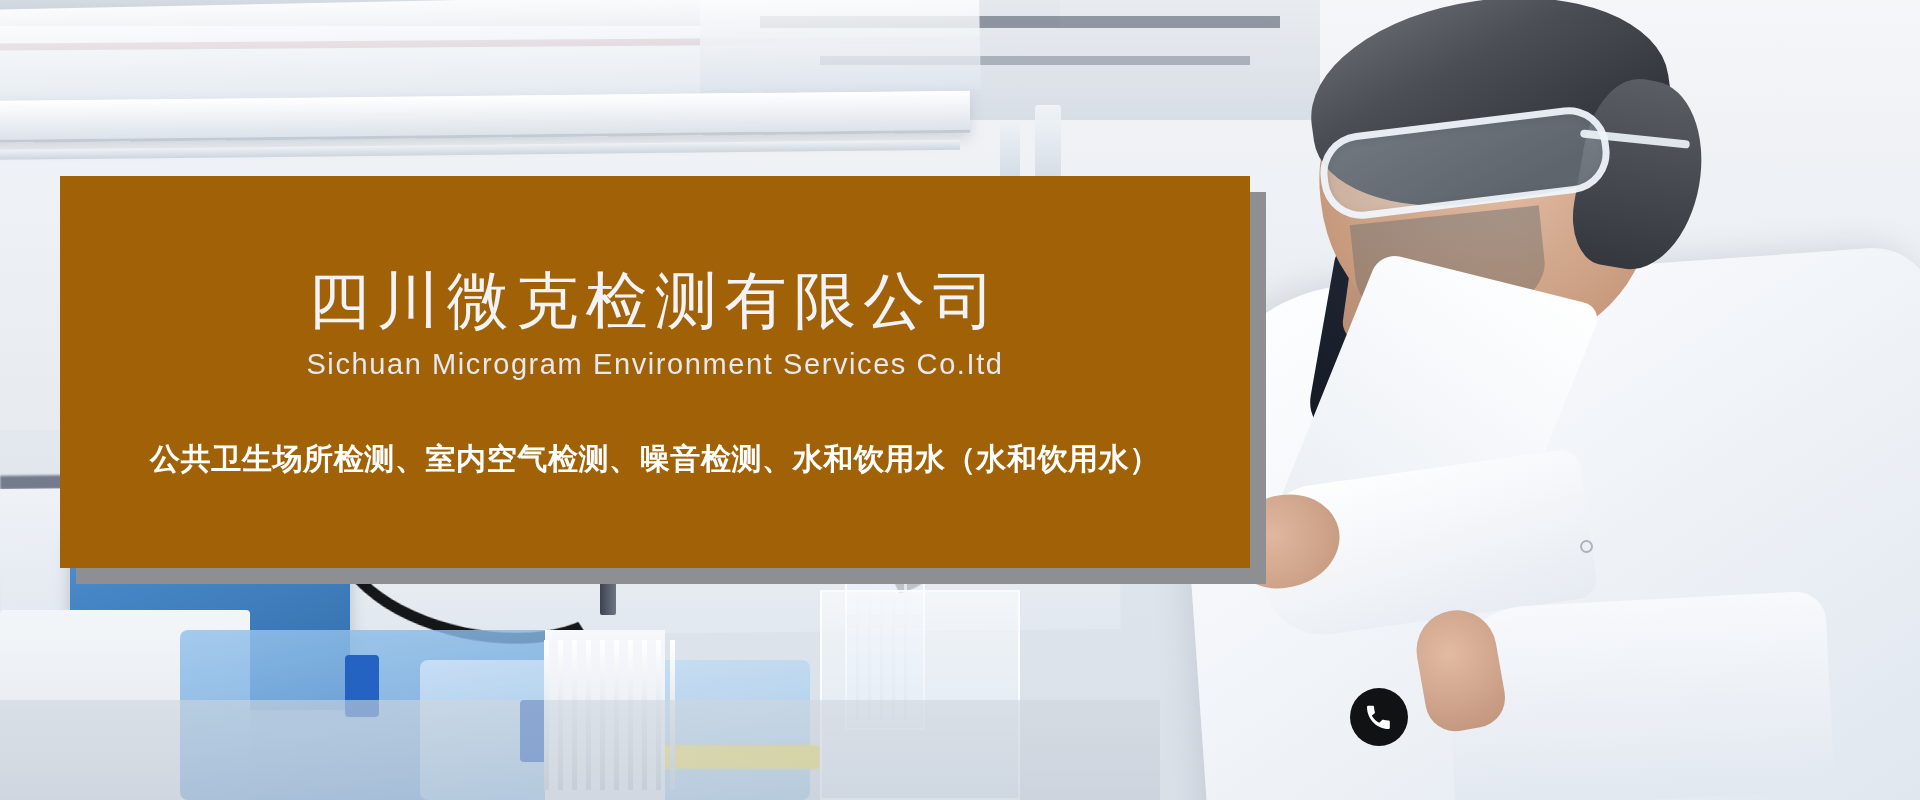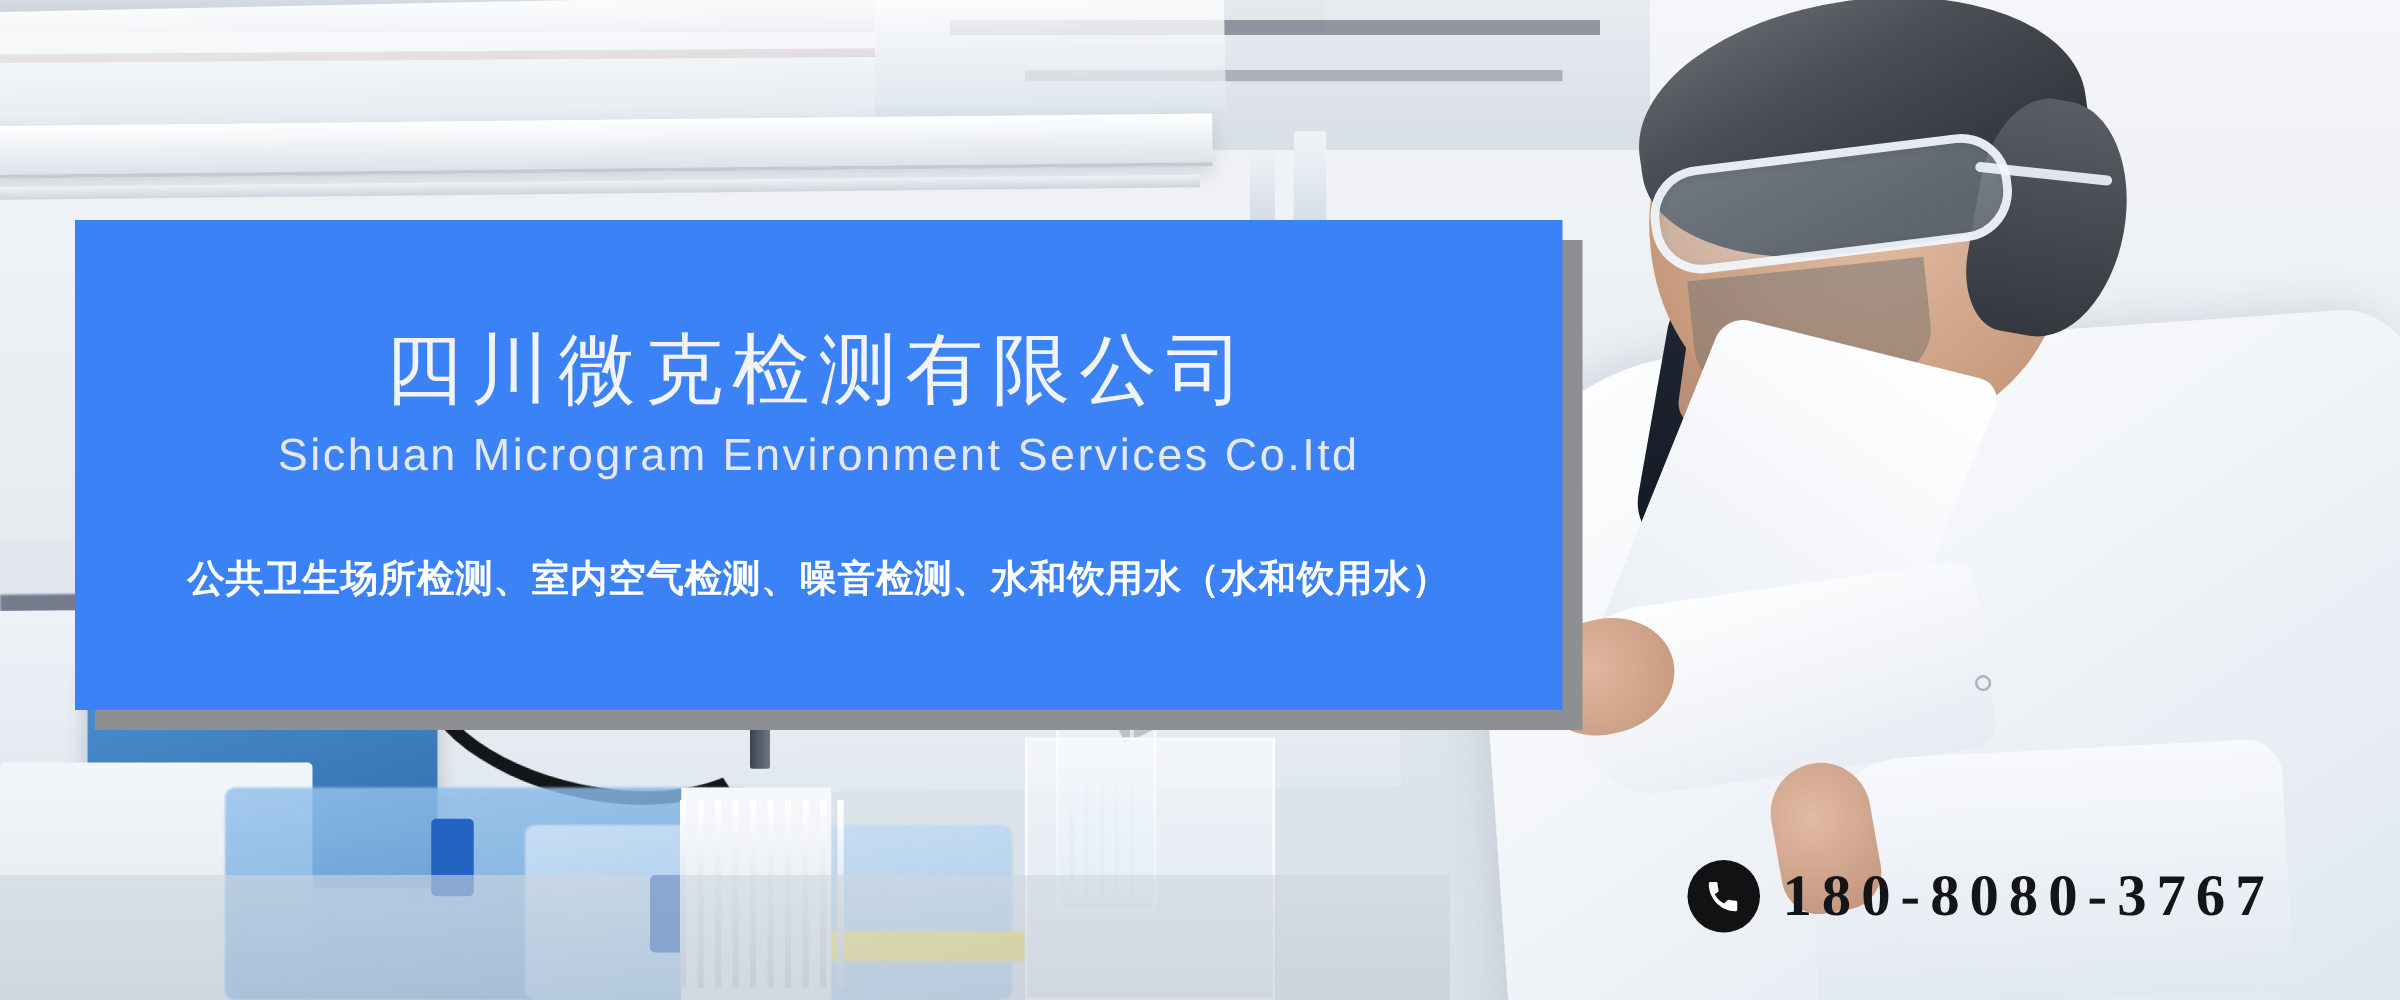--- a/index.html
+++ b/index.html
@@ -263,36 +263,36 @@
     opacity:.6;
   }
 
   
   .panel-shadow{
     position:absolute; left:76px; top:192px; width:1190px; height:392px;
     background:#8d8f92;
   }
   .panel{
     position:absolute; left:60px; top:176px; width:1190px; height:392px;
-    background:#3b82f6;
+    background:#a16207;
     display:flex; flex-direction:column;
     align-items:center; justify-content:center;
     text-align:center;
   }
   .title{
     color:#f2f3f7;
     font-size:62px;
     letter-spacing:.12em;
     font-weight:400;
     line-height:1.18;
     white-space:nowrap;
   }
   .subtitle{
     color:#e6e8ef;
-    font-size:36px;
+    font-size:29px;
     letter-spacing:.055em;
     font-weight:400;
     margin-top:10px;
     white-space:nowrap;
   }
   .tagline{
     color:#ffffff;
     font-size:30px;
     font-weight:700;
     letter-spacing:.02em;
@@ -416,16 +416,15 @@
     <div class="subtitle">Sichuan Microgram Environment Services Co.Itd</div>
     <div class="tagline">公共卫生场所检测、室内空气检测、噪音检测、水和饮用水（水和饮用水）</div>
   </div>
 
   <div class="phone-wrap">
     <span class="phone-badge">
       <svg viewBox="0 0 24 24" aria-hidden="true">
         <path fill="#ffffff" d="M6.6 10.8c1.2 2.4 3.2 4.4 5.6 5.6l2-2c.3-.3.7-.4 1.1-.3 1.2.4 2.5.6 3.8.6.6 0 1 .4 1 1V20c0 .6-.4 1-1 1C10.4 21 3 13.6 3 4.5 3 3.9 3.4 3.5 4 3.5h3.3c.6 0 1 .4 1 1 0 1.3.2 2.6.6 3.8.1.4 0 .8-.3 1.1l-2 1.4z"></path>
       </svg>
     </span>
-    <span class="phone-number">180-8080-3767</span>
   </div>
 
 </div>
 
 </body></html>

